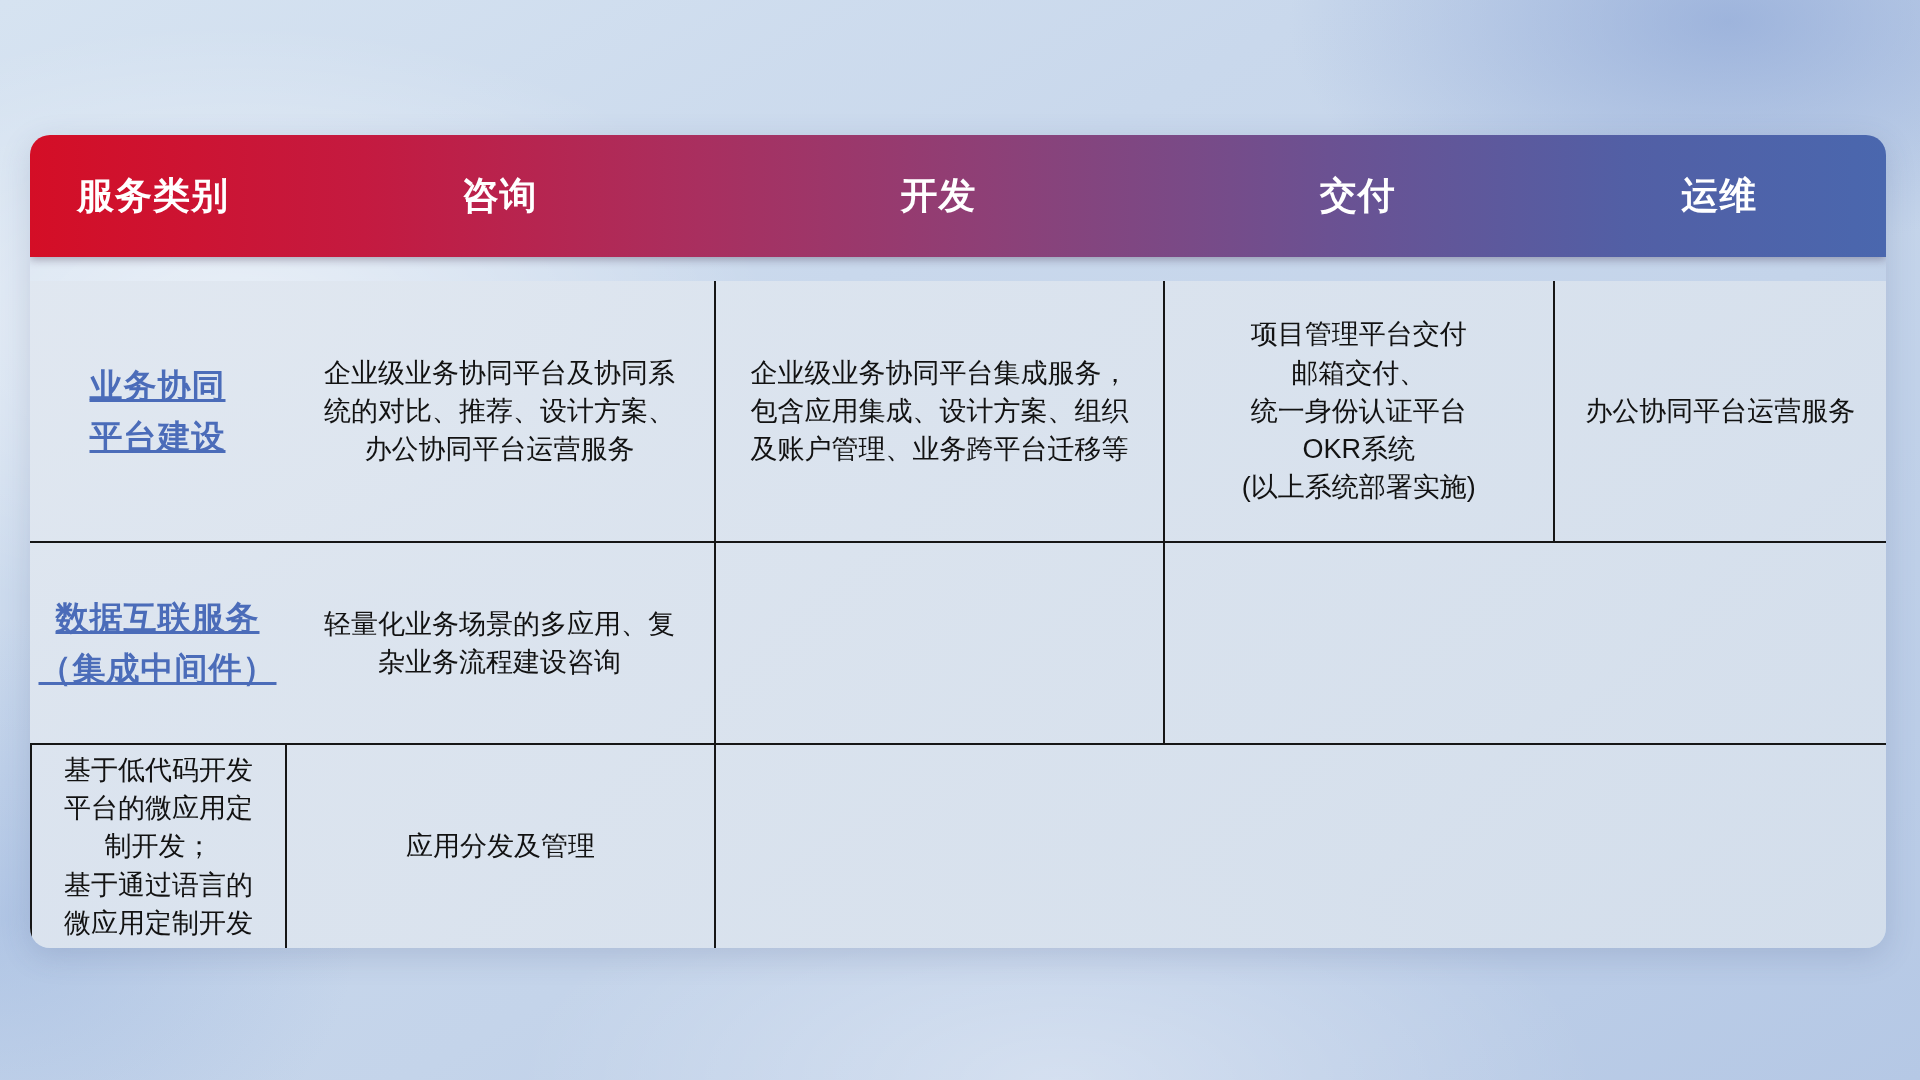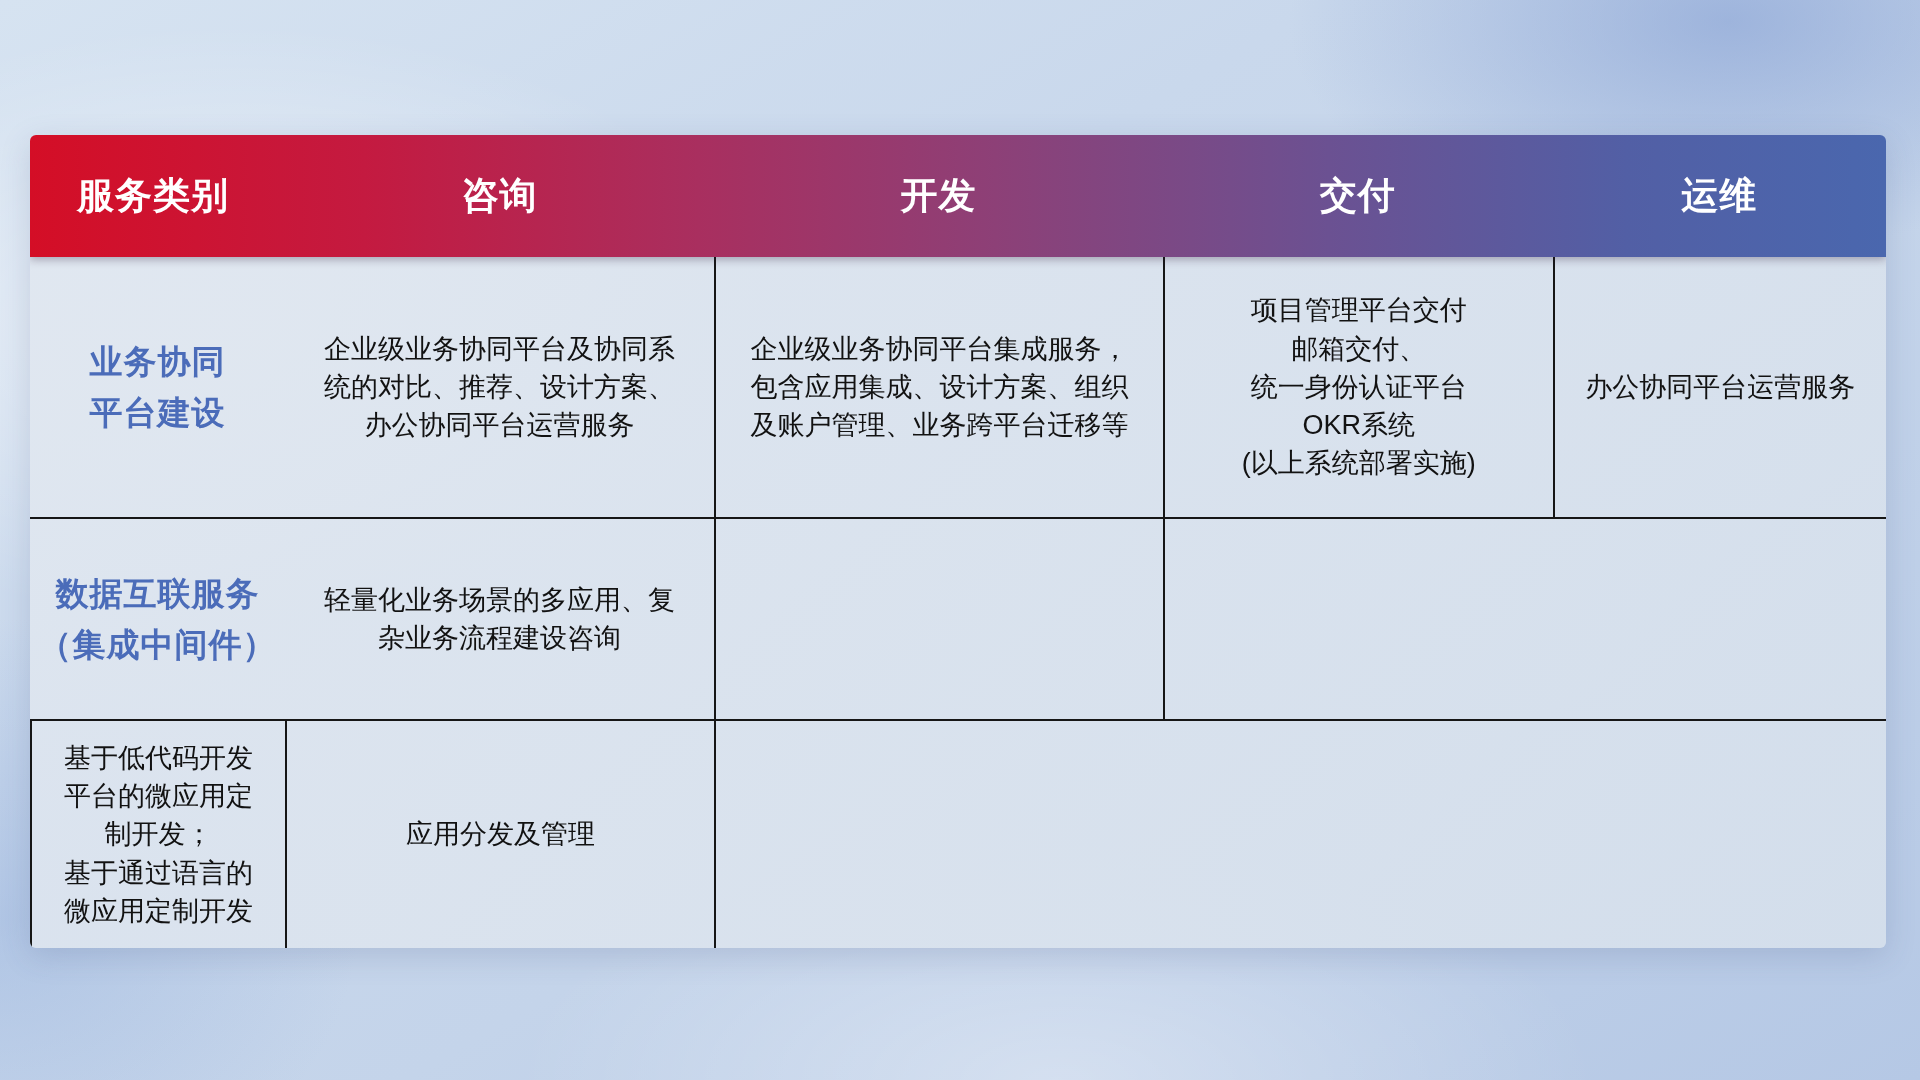--- a/index.html
+++ b/index.html
@@ -14,25 +14,26 @@
       radial-gradient(ellipse 800px 420px at 90% 2%, rgba(124,152,208,0.55), rgba(124,152,208,0) 55%),
       radial-gradient(ellipse 900px 400px at 55% 100%, rgba(255,255,255,0.35), rgba(255,255,255,0) 60%),
       radial-gradient(ellipse 600px 500px at 0% 85%, rgba(148,176,220,0.45), rgba(148,176,220,0) 60%),
       linear-gradient(150deg, #d6e3f1 0%, #c9d8ec 35%, #c4d4ea 60%, #b5c8e5 100%);
     position: relative;
   }
   .service-table {
     position: absolute;
     left: 30px; top: 135px;
     width: 1856px; height: 813px;
-    border-radius: 6px;
+    border-radius: 20px;
     display: flex;
     flex-direction: column;
     overflow: hidden;
     box-shadow: 0 8px 30px rgba(60,80,130,0.18);
+    gap: 24px;
   }
   .thead {
     flex: 0 0 122px;
     display: grid;
     grid-template-columns: 13.74% 23.11% 24.19% 21.01% 17.95%;
     background: linear-gradient(90deg, #d40e26 0%, #c41a40 18%, #a92f5f 36%, #8d4077 52%, #6b5192 70%, #525fa5 86%, #4a67ae 100%);
     color: #ffffff;
     box-shadow: 0 3px 8px rgba(40,20,50,0.30);
     position: relative;
     z-index: 2;
@@ -75,20 +76,21 @@
   }
   .td.c2 { padding: 10px 28px; }
   .td.c3, .td.c4, .td.c5 { border-left: 2px solid #161616; }
   .td.category {
     color: #4b6cb9;
     font-size: 33px;
     font-weight: bold;
     line-height: 1.55;
     letter-spacing: 1px;
     padding: 16px 6px;
+    text-decoration: underline;
   }
 </style>
 </head>
 <body>
 
 <div class="service-table">
 
   <div class="thead">
     <div class="th first">服务类别</div>
     <div class="th">咨询</div>

